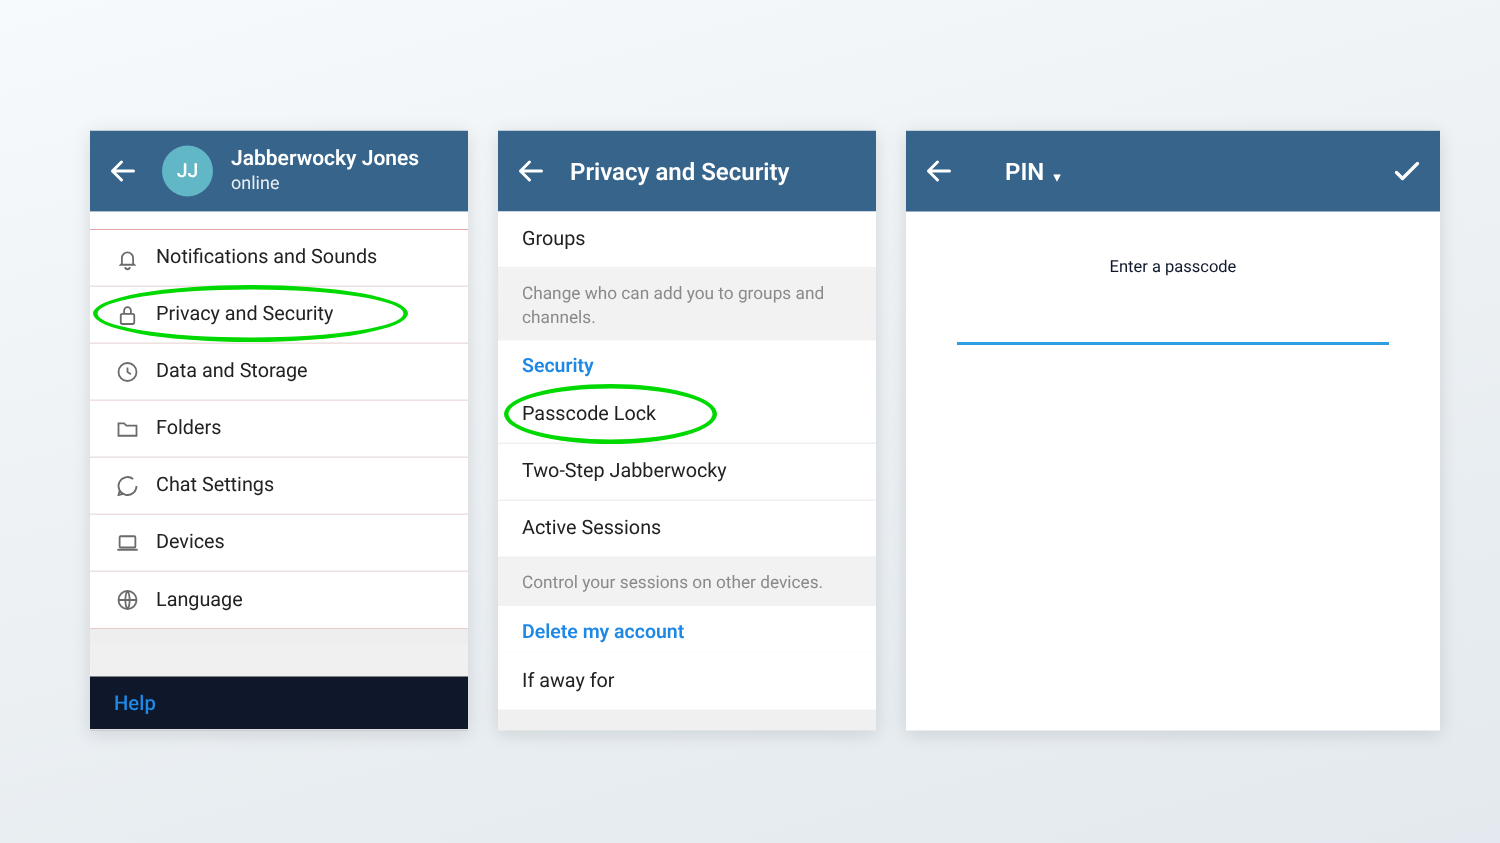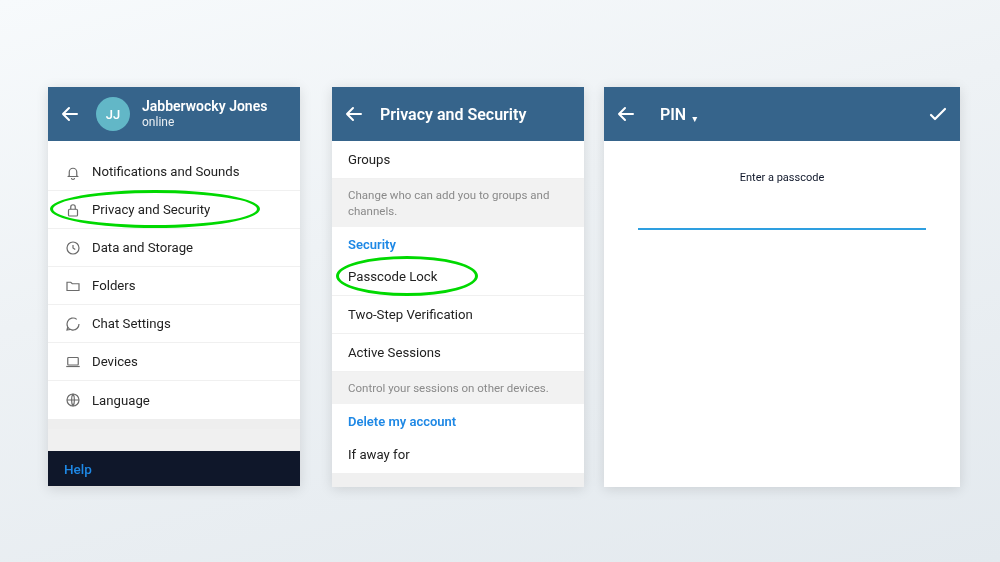--- a/index.html
+++ b/index.html
@@ -19,21 +19,21 @@
     position: absolute;
     width: 252px;
     height: 400px;
     top: 87px;
     background: #f0f0f0;
     box-shadow: 0 2px 12px rgba(0,0,0,0.12);
     overflow: hidden;
     display: flex;
     flex-direction: column;
   }
-  .screen.s1 { left: 48px; }
+  .screen.s1 { left: 60px; }
   .screen.s2 { left: 332px; }
   .screen.s3 { left: 604px; width: 356px; background: #fff; }
 
   .header {
     background: #36648b;
     color: #fff;
     display: flex;
     align-items: center;
     min-height: 54px;
     padding: 0 10px;
@@ -51,21 +51,21 @@
     color: #fff;
     font-size: 13px;
     font-weight: 500;
     display: flex; align-items: center; justify-content: center;
     margin-right: 12px;
   }
   .user-block { display: flex; flex-direction: column; line-height: 1.2; }
   .user-name { font-size: 14px; font-weight: 600; }
   .user-status { font-size: 12px; opacity: 0.9; }
   .header-title { font-size: 16px; font-weight: 600; }
-  .pin-select { display: flex; align-items: flex-end; gap: 6px; cursor: pointer; margin-left: 8px; }
+  .pin-select { display: flex; align-items: flex-end; gap: 6px; cursor: pointer; margin-left: 18px; }
   .pin-caret { font-size: 10px; }
   .header-check {
     margin-left: auto;
     width: 24px; height: 24px;
     display: flex; align-items: center; justify-content: center;
     cursor: pointer;
   }
 
   .list {
     background: #b91c1c;
@@ -253,21 +253,21 @@
     </div>
 
     <div class="row-simple">Groups</div>
     <div class="hint-row">Change who can add you to groups and channels.</div>
 
     <div class="section-header">Security</div>
     <div class="row-simple">
       <span>Passcode Lock</span>
       <div class="highlight-oval" style="left:4px; top:-2px; width:142px; height:40px;"></div>
     </div>
-    <div class="row-simple">Two-Step Verification</div>
+    <div class="row-simple">Two-Step Jabberwocky</div>
     <div class="row-simple">Active Sessions</div>
     <div class="hint-row">Control your sessions on other devices.</div>
 
     <div class="section-header">Delete my account</div>
     <div class="row-simple" style="border-bottom:none;">If away for</div>
   </div>
 
   <div class="screen s3">
     <div class="header">
       <div class="back-arrow">

